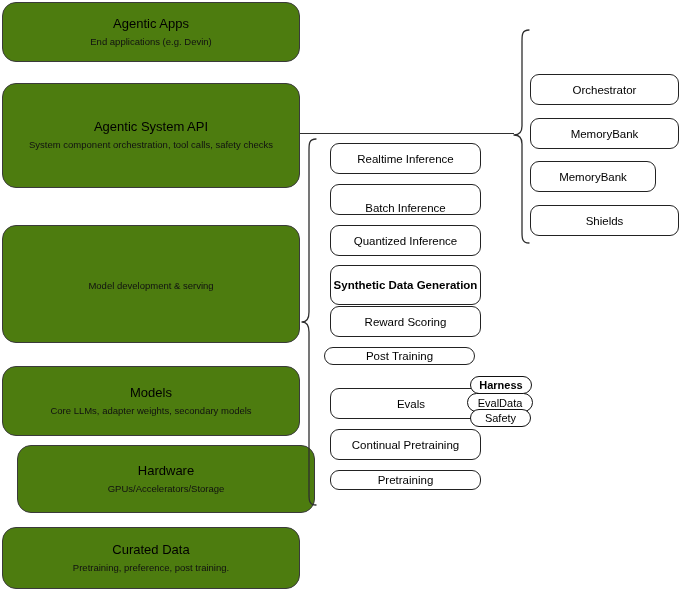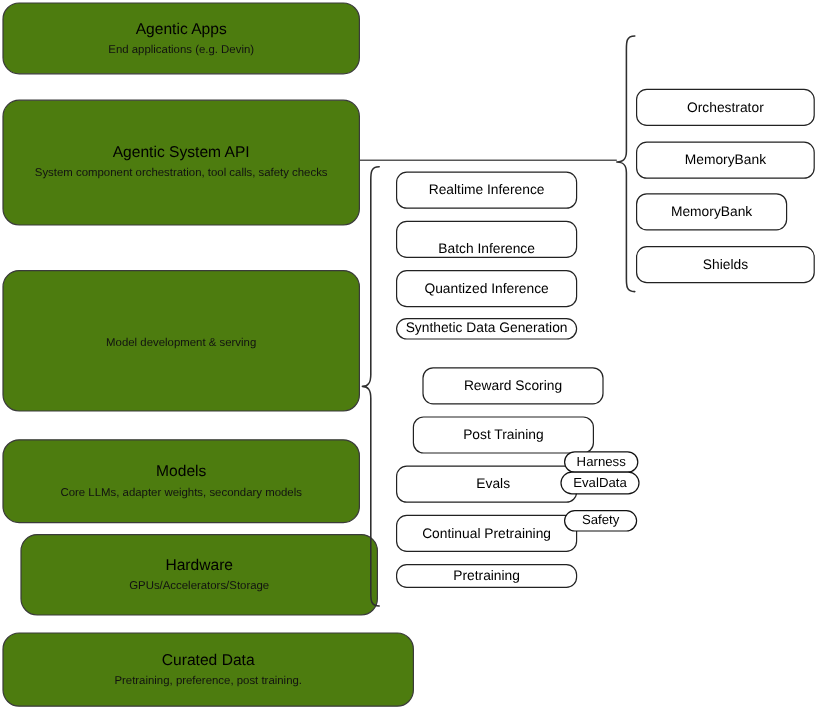--- a/index.html
+++ b/index.html
@@ -118,21 +118,21 @@
   <div class="layer-box" style="left:2px; top:366px; width:298px; height:70px;">
     <div class="layer-title">Models</div>
     <div class="layer-sub">Core LLMs, adapter weights, secondary models</div>
   </div>
 
   <div class="layer-box" style="left:17px; top:445px; width:298px; height:68px;">
     <div class="layer-title">Hardware</div>
     <div class="layer-sub">GPUs/Accelerators/Storage</div>
   </div>
 
-  <div class="layer-box" style="left:2px; top:527px; width:343px; height:62px;align-items:center;">
+  <div class="layer-box" style="left:2px; top:527px; width:298px; height:62px;align-items:center;">
     <div class="layer-title">Curated Data</div>
     <div class="layer-sub">Pretraining, preference, post training.</div>
   </div>
 
   <div class="connector" style="left:300px; top:133px; width:214px;"></div>
 
   <svg class="brace" style="left:296px; top:136px;" width="22" height="374" viewBox="0 0 22 374">
     <path d="M20,3 C13,3 13,8 13,14 L13,176 C13,183 11,186 6,186 C11,186 13,189 13,196 L13,358 C13,364 13,369 20,369"></path>
   </svg>
 
@@ -142,46 +142,46 @@
 
   <div class="pill" style="left:330px; top:143px; width:151px; height:31px;">
     <span>Realtime Inference</span>
   </div>
   <div class="pill" style="left:330px; top:184px; width:151px; height:31px;align-items:flex-end;">
     <span>Batch Inference</span>
   </div>
   <div class="pill" style="left:330px; top:225px; width:151px; height:31px;">
     <span>Quantized Inference</span>
   </div>
-  <div class="pill" style="left:330px; top:265px; width:151px; height:18px;">
+  <div class="pill" style="left:330px; top:265px; width:151px; height:40px;font-weight:bold;">
     <span>Synthetic Data Generation</span>
   </div>
-  <div class="pill" style="left:330px; top:306px; width:151px; height:31px;margin-left:22px;">
+  <div class="pill" style="left:330px; top:306px; width:151px; height:31px;">
     <span>Reward Scoring</span>
   </div>
-  <div class="pill" style="left:344px; top:347px; width:151px; height:31px;">
+  <div class="pill" style="left:324px; top:347px; width:151px; height:18px;">
     <span>Post Training</span>
   </div>
   <div class="pill" style="left:330px; top:388px; width:151px; height:31px;padding-left:11px;">
     <span>Evals</span>
   </div>
   <div class="pill" style="left:330px; top:429px; width:151px; height:31px;">
     <span>Continual Pretraining</span>
   </div>
   <div class="pill" style="left:330px; top:470px; width:151px; height:20px;">
     <span>Pretraining</span>
   </div>
 
-  <div class="mini-pill" style="left:470px; top:376px; width:62px; height:18px;">
+  <div class="mini-pill" style="left:470px; top:376px; width:62px; height:18px;font-weight:bold;">
     <span>Harness</span>
   </div>
   <div class="mini-pill" style="left:467px; top:393px; width:66px; height:19px;">
     <span>EvalData</span>
   </div>
-  <div class="mini-pill" style="left:470px; top:409px; width:61px; height:18px;margin-top:16px;">
+  <div class="mini-pill" style="left:470px; top:409px; width:61px; height:18px;">
     <span>Safety</span>
   </div>
 
   <div class="pill" style="left:530px; top:74px; width:149px; height:31px;">
     <span>Orchestrator</span>
   </div>
   <div class="pill" style="left:530px; top:118px; width:149px; height:31px;">
     <span>MemoryBank</span>
   </div>
   <div class="pill" style="left:530px; top:161px; width:126px; height:31px;">

